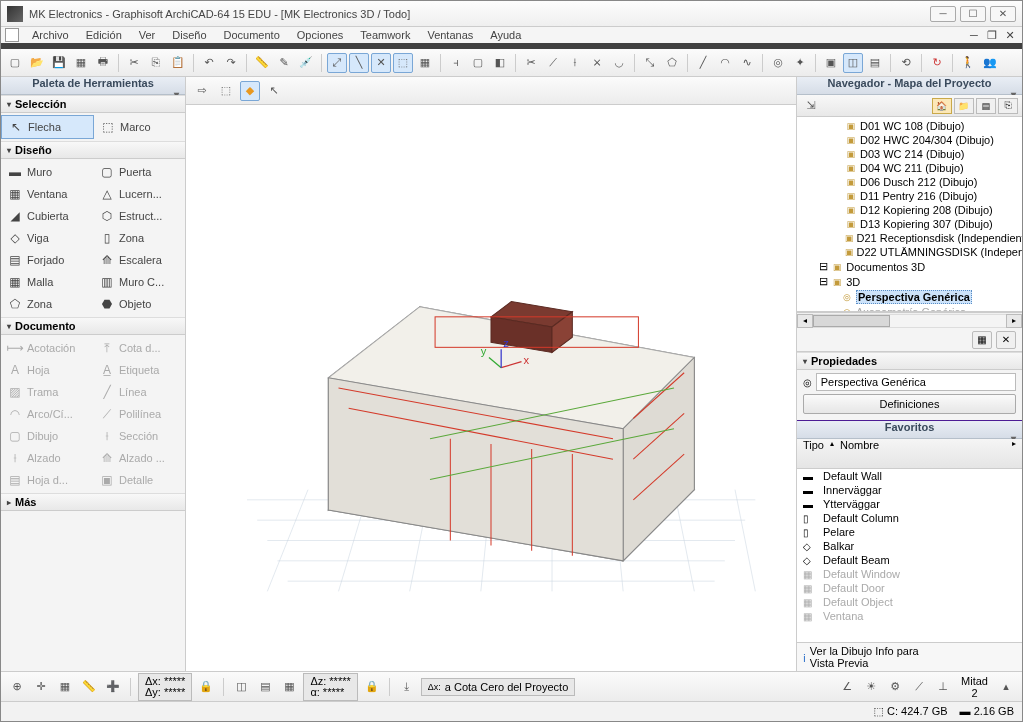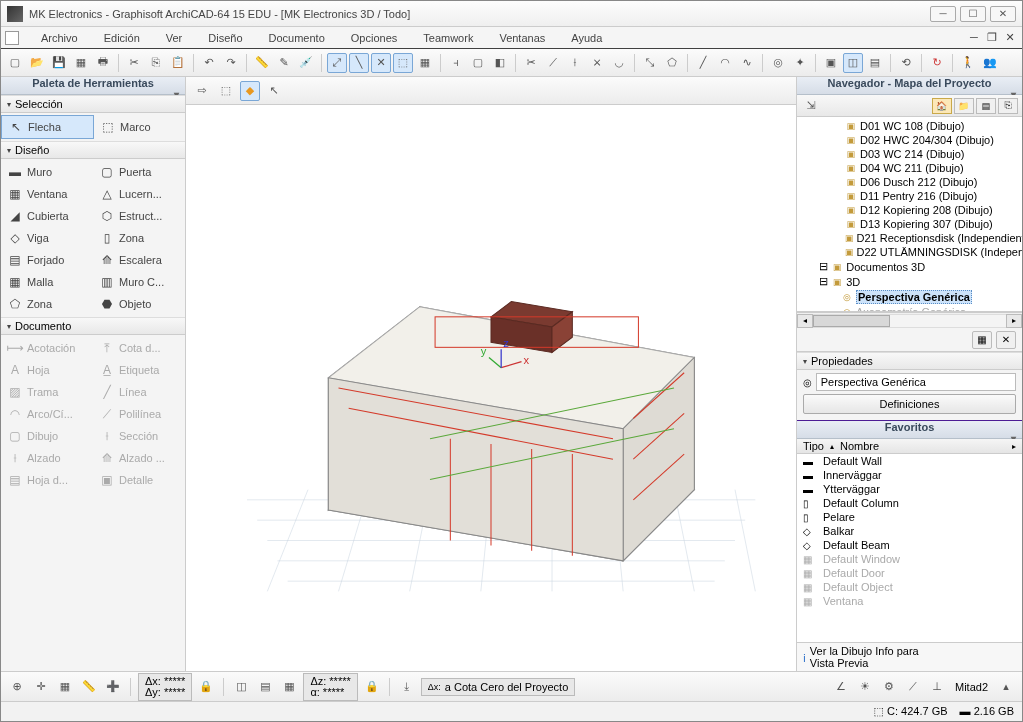--- a/index.html
+++ b/index.html
@@ -2,35 +2,35 @@
 <html><head>
 <meta charset="utf-8">
 <style>
 * { box-sizing: border-box; margin: 0; padding: 0; font-family: "Segoe UI", Tahoma, sans-serif; font-size: 11px; }
 body { background: #fff; width: 1023px; height: 722px; overflow: hidden; border: 1px solid #888; display: flex; flex-direction: column; }
 .titlebar { height: 26px; background: linear-gradient(#fdfdfd,#efefef); display: flex; align-items: center; padding: 0 6px; border-bottom: 1px solid #ccc; }
 .titlebar .appicon { width: 16px; height: 16px; background: linear-gradient(135deg,#333,#666); margin-right: 6px; }
 .titlebar .title { flex: 1; color: #444; }
 .winbtns { display: flex; gap: 4px; }
 .winbtn { width: 26px; height: 16px; border: 1px solid #aaa; border-radius: 2px; display: flex; align-items: center; justify-content: center; font-size: 10px; color: #555; background: #f7f7f7; cursor: pointer; }
-.menubar { height: 22px; background: #f5f5f5; display: flex; align-items: center; padding: 0 4px; gap: 10px; border-bottom: 1px solid #404040; }
+.menubar { height: 22px; background: #f5f5f5; display: flex; align-items: center; padding: 0 4px; gap: 1px; border-bottom: 6px solid #404040; }
 .menubar .docicon { width: 14px; height: 14px; background: #fff; border: 1px solid #999; margin-right: 4px; }
 .menubar span { padding: 2px 8px; color: #444; cursor: pointer; }
 .menubar .mdi { margin-left: auto; display: flex; gap: 2px; }
 .menubar .mdi span { width: 16px; text-align: center; padding: 0; }
 .toolbar { height: 28px; background: linear-gradient(#fbfbfb,#ececec); border-bottom: 1px solid #ccc; display: flex; align-items: center; padding: 0 4px; gap: 2px; overflow: hidden; }
 .tbtn { width: 20px; height: 20px; display: flex; align-items: center; justify-content: center; border: 1px solid transparent; border-radius: 2px; cursor: pointer; color: #555; }
 .tsep { width: 1px; height: 18px; background: #ccc; margin: 0 3px; }
 .tbtn.active { border-color: #7aa7d6; background: #d6e8fb; }
 .main { flex: 1; display: flex; min-height: 0; }
 .left-panel { width: 185px; background: #f4f4f4; border-right: 1px solid #ccc; display: flex; flex-direction: column; }
 .panel-header { height: 18px; background: linear-gradient(#e9eef5,#d6dde7); border-bottom: 1px solid #b5bfca; display: flex; align-items: center; padding: 0 6px; font-weight: bold; color: #3a4a5c; flex-direction: column; }
 .panel-header .xbtn { margin-left: auto; cursor: pointer; color: #666; font-size: 10px; }
 .panel-header .pinbtn { margin-left: 4px; cursor: pointer; font-size: 9px; }
-.sect-head { height: 18px; background: linear-gradient(#f8f8f8,#e8e8e8); border-top: 1px solid #ddd; border-bottom: 1px solid #ccc; display: flex; align-items: center; padding: 0 6px; cursor: pointer; }
+.sect-head { height: 18px; background: linear-gradient(#f8f8f8,#e8e8e8); border-top: 1px solid #ddd; border-bottom: 1px solid #ccc; display: flex; align-items: center; padding: 0 6px; cursor: pointer; font-weight: bold; }
 .sect-head::before { content: "▸"; margin-right: 4px; font-size: 8px; color: #444; }
 .sect-head.open::before { content: "▾"; }
 .sect-body { padding: 2px 0; }
 .tool-row { display: flex; }
 .tool-cell { flex: 1; display: flex; align-items: center; padding: 3px 6px; gap: 4px; cursor: pointer; color: #444; }
 .tool-cell.sel { background: #d6e8fb; border: 1px solid #7aa7d6; }
 .tool-cell .ticon { width: 16px; height: 16px; display: flex; align-items: center; justify-content: center; font-size: 12px; }
 .tool-cell.dim { color: #aaa; }
 .center { flex: 1; display: flex; flex-direction: column; background: #fff; min-width: 0; }
 .center-toolbar { height: 28px; background: linear-gradient(#fbfbfb,#ececec); border-bottom: 1px solid #ccc; display: flex; align-items: center; padding: 0 6px; gap: 4px; }
@@ -46,21 +46,21 @@
 .tree-item.dim { color: #aaa; }
 .hscroll { height: 16px; background: #f0f0f0; border-top: 1px solid #ccc; display: flex; align-items: center; }
 .hscroll .arrow { width: 16px; height: 14px; border: 1px solid #bbb; background: #e8e8e8; display: flex; align-items: center; justify-content: center; font-size: 8px; cursor: pointer; }
 .hscroll .track { flex: 1; height: 14px; background: #f4f4f4; border-top: 1px solid #ddd; border-bottom: 1px solid #ddd; position: relative; }
 .hscroll .thumb { position: absolute; left: 0; width: 40%; height: 100%; background: #d8d8d8; border: 1px solid #aaa; }
 .action-row { height: 24px; display: flex; align-items: center; justify-content: flex-end; padding: 2px 6px; gap: 4px; border-bottom: 1px solid #ccc; }
 .action-row .abtn { width: 20px; height: 18px; border: 1px solid #bbb; background: #f0f0f0; border-radius: 2px; cursor: pointer; display:flex;align-items:center;justify-content:center;font-size:10px;}
 .prop-sect { border-bottom: 1px solid #4c1d95; }
 .prop-input { margin: 3px 6px; height: 18px; background: #fff; border: 1px solid #bbb; padding: 0 4px; display: flex; align-items: center; }
 .prop-btn { margin: 3px 6px 6px; height: 20px; background: linear-gradient(#fafafa,#e6e6e6); border: 1px solid #aaa; border-radius: 2px; display: flex; align-items: center; justify-content: center; cursor: pointer; }
-.fav-head-row { height: 15px; background: linear-gradient(#f5f5f5,#e5e5e5); border-bottom: 1px solid #ccc; display: flex; align-items: center; padding: 0 6px; gap: 6px; }
+.fav-head-row { height: 30px; background: linear-gradient(#f5f5f5,#e5e5e5); border-bottom: 1px solid #ccc; display: flex; align-items: flex-start; padding: 0 6px; gap: 6px; }
 .fav-list { flex: 1; overflow: auto; background: #fff; min-height: 0;}
 .fav-item { display: flex; align-items: center; padding: 1px 6px; gap: 6px; cursor: pointer; }
 .fav-item.dim { color: #aaa; }
 .fav-item .ficon { width: 14px; font-size: 10px; }
 .info-row { padding: 2px 6px; display: flex; align-items: center; gap: 4px; border-top: 1px solid #ccc; background: #f7f7f7; }
 .bottom-toolbar { height: 30px; background: linear-gradient(#fbfbfb,#ececec); border-top: 1px solid #ccc; display: flex; align-items: center; padding: 0 6px; gap: 4px; overflow: hidden; }
 .coord-box { background: #e8e8e8; border: 1px solid #bbb; padding: 2px 6px; display: flex; flex-direction: column; font-size: 9px; line-height: 11px; }
 .statusbar { height: 20px; background: #f2f2f2; border-top: 1px solid #ccc; display: flex; align-items: center; padding: 0 8px; }
 .statusbar .sright { margin-left: auto; display: flex; gap: 12px; }
 .nav-tab { width: 20px; height: 16px; border: 1px solid #bbb; background: #f0f0f0; display:flex;align-items:center;justify-content:center;font-size:9px;cursor:pointer;}
@@ -318,20 +318,23 @@
         <div class="tool-row">
           <div class="tool-cell dim">
             <span class="ticon">▤</span>
             <span>Hoja d...</span>
           </div>
           <div class="tool-cell dim">
             <span class="ticon">▣</span>
             <span>Detalle</span>
           </div>
         </div>
+      </div>
+    <div class="sect-head">
+        <span>Más</span>
       </div>
   </div>
 
   <div class="center">
     <div class="center-toolbar">
       <div class="tbtn">⇨</div>
       <div class="tbtn">⬚</div>
       <div class="tbtn active" style="color:#e89820">◆</div>
       <div class="tbtn">↖</div>
     </div>
@@ -588,21 +591,21 @@
   <div style="display:flex;align-items:center;gap:4px;background:#e8e8e8;border:1px solid #bbb;padding:2px 6px;font-size:10px">
     <span style="font-size:9px">Δx:</span>
     <span>a Cota Cero del Proyecto</span>
   </div>
   <div style="flex:1"></div>
   <div class="tbtn">∠</div>
   <div class="tbtn">☀</div>
   <div class="tbtn">⚙</div>
   <div class="tbtn">⟋</div>
   <div class="tbtn">⊥</div>
-  <div style="display:flex;flex-direction:row;font-size:9px;align-items:center;padding:0 4px">
+  <div style="display:flex;flex-direction:column;font-size:9px;align-items:center;padding:0 4px">
     <span>Mitad</span>
     <span>2</span>
   </div>
   <div class="tbtn">▴</div>
 </div>
 
 <div class="statusbar">
   <div class="sright">
     <span>⬚ <span>C: 424.7 GB</span></span>
     <span>▬ <span>2.16 GB</span></span>

